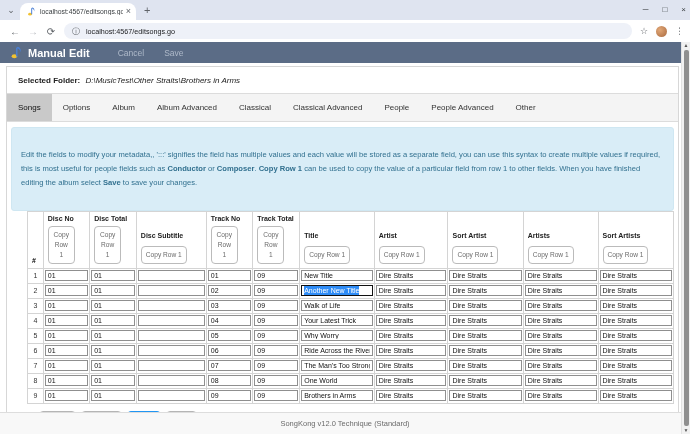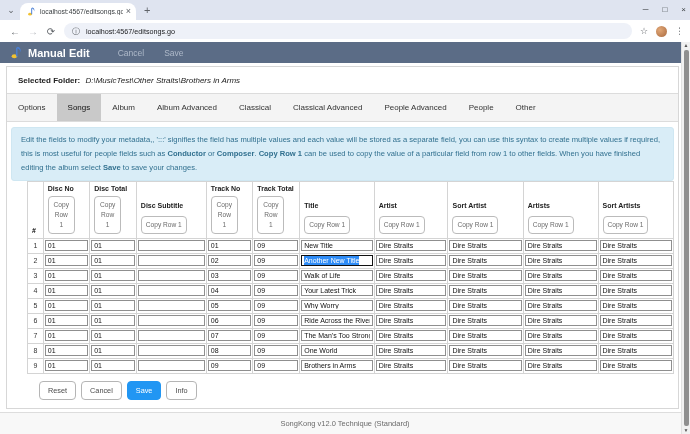--- a/index.html
+++ b/index.html
@@ -46,21 +46,21 @@
   .folder-row .path { font-style:italic; font-weight:normal; margin-left:3px; }
   .folder-row .lbl { font-weight:bold; }
 
   .tabs { display:flex; background:#f4f4f4; border-top:1px solid #dcdcdc;
     border-bottom:1px solid #dcdcdc; font-size:8px; color:#333; }
   .tab { padding:9px 11px; white-space:nowrap; }
   .tab.active { background:#c9c9c9; color:#111; }
 
   .content { padding:5px 4px 8px 4px; }
   .info-box { background:#d9edf7; border:1px solid #cfe7f2; border-radius:3px;
-    color:#31708f; font-size:7.6px; line-height:1.85; padding:5px 9px; }
+    color:#31708f; font-size:7.6px; line-height:1.85; padding:20px 9px; }
   .copy-full { margin:8px 0 7px 22px; }
 
   .btn { background:#fff; border:1px solid #b5b5b5; border-radius:4px; font-size:7.3px;
     color:#4a4a4a; padding:4px 8px; font-family:"Liberation Sans",sans-serif; }
   .btn.primary { background:#2196f3; border-color:#2196f3; color:#fff; }
 
   
   table.grid { border-collapse:collapse; table-layout:fixed; margin-left:16px; }
   .grid td { border:1px solid #d4d4d4; }
   .grid thead td { vertical-align:bottom; padding:3px 3px 4px 4px; }
@@ -140,28 +140,28 @@
   <a class="hdr-link">Cancel</a>
   <a class="hdr-link">Save</a>
 </div>
 
 <div class="container">
   <div class="folder-row">
     <span class="lbl">Selected Folder:</span>
     <span class="path">D:\MusicTest\Other Straits\Brothers in Arms</span>
   </div>
   <div class="tabs" id="tabs">
+      <div class="tab active">Songs</div>
       <div class="tab">Options</div>
-      <div class="tab active">Songs</div>
       <div class="tab">Album</div>
       <div class="tab">Album Advanced</div>
       <div class="tab">Classical</div>
       <div class="tab">Classical Advanced</div>
+      <div class="tab">People</div>
       <div class="tab">People Advanced</div>
-      <div class="tab">People</div>
       <div class="tab">Other</div>
     </div>
   <div class="content">
     <div class="info-box" id="infoBox"><span>Edit the fields to modify your metadata,, ':::' signifies the field has multiple values and each value will be stored as a separate field, you can use this syntax to create multiple values if required, this is most useful for people fields such as </span><b>Conductor</b><span> or </span><b>Composer</b><span>. </span><b>Copy Row 1</b><span> can be used to copy the value of a particular field from row 1 to other fields. When you have finished editing the album select </span><b>Save</b><span> to save your changes.</span></div>
     <table class="grid" id="grid">
         <colgroup>
           <col style="width: 16px;">
           <col style="width: 47px;">
           <col style="width: 47px;">
           <col style="width: 71px;">

